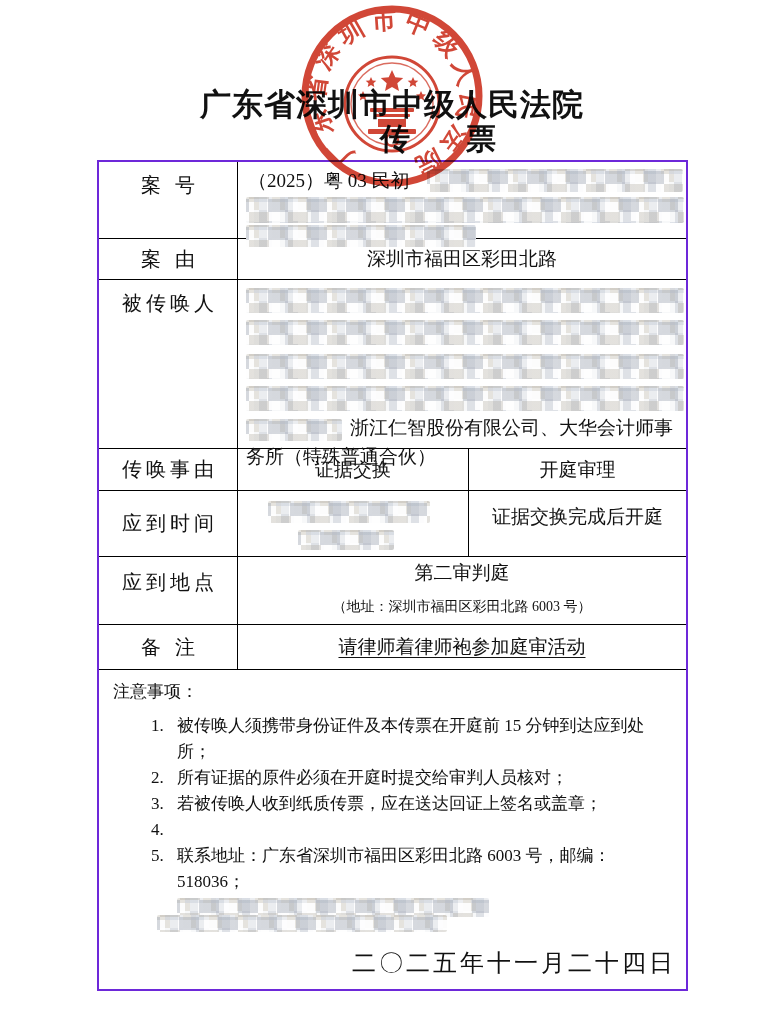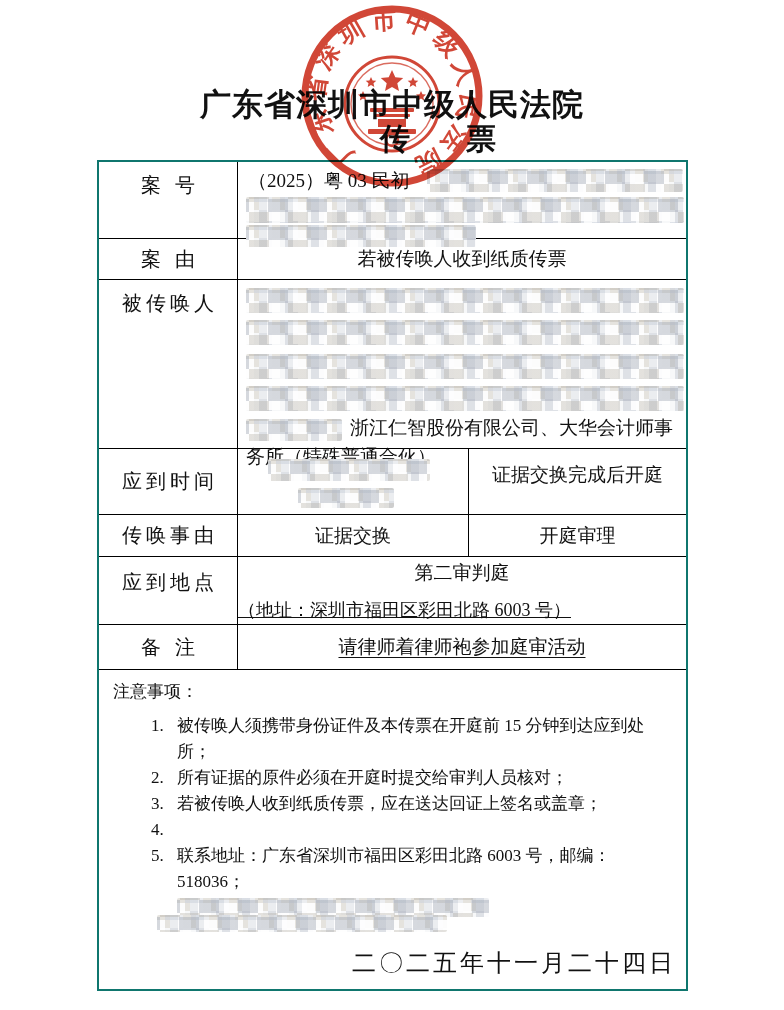--- a/index.html
+++ b/index.html
@@ -16,21 +16,21 @@
     position:absolute;left:0;top:119px;width:784px;text-align:center;
     font-size:30px;font-weight:bold;letter-spacing:56px;text-indent:56px;margin-left:46px;
   }
   .seal{
     position:absolute;left:300px;top:4px;width:184px;height:184px;
     mix-blend-mode:multiply;opacity:.92;z-index:5;pointer-events:none;
   }
   
   .doc-box{
     position:absolute;left:97px;top:160px;width:591px;height:831px;
-    border:2px solid #0f766e;box-sizing:border-box;font-size:19px;
+    border:2px solid #6d28d9;box-sizing:border-box;font-size:19px;
   }
   .row{display:flex;border-bottom:1px solid #000;box-sizing:border-box;}
   .lbl{
     width:139px;border-right:1px solid #000;box-sizing:border-box;
     display:flex;align-items:center;justify-content:center;flex-shrink:0;
     font-size:20px;
   }
   .sp2{letter-spacing:14px;text-indent:14px;}
   .sp4{letter-spacing:4px;text-indent:4px;}
   .val{flex:1;position:relative;box-sizing:border-box;}
@@ -49,21 +49,21 @@
       conic-gradient(#ebedf0 25%, #dee1e6 0 50%, #f7f8f9 0 75%, #e5e3de 0);
     background-size:39px 26px, 26px 39px, 26px 26px;
     background-position:3px 2px, 8px 5px, 0 0;
     border-radius:2px;
   }
   .pxa{position:absolute;}
   .caseline1{position:absolute;left:10px;top:6px;line-height:26px;}
   .summ-text{position:absolute;left:8px;top:133px;width:432px;line-height:29px;}
   .summ-px-inline{display:inline-block;width:96px;height:22px;vertical-align:middle;margin-right:8px;}
   .loc-line1{position:absolute;left:0;top:3px;width:100%;text-align:center;}
-  .loc-line2{position:absolute;left:0;top:41px;width:100%;font-size:18px;text-decoration:underline;}
+  .loc-line2{position:absolute;left:0;top:41px;width:100%;text-align:center;font-size:14px;}
   .remark{text-decoration:underline;text-underline-offset:4px;}
   
   .notes{position:relative;height:319px;padding:8px 12px;box-sizing:border-box;font-size:17px;}
   .notes-title{margin:2px 0 10px 2px;}
   .n-item{display:flex;line-height:26px;}
   .n-num{width:26px;text-align:left;margin-left:40px;flex-shrink:0;}
   .n-text{flex:1;}
   .n-red6{position:relative;height:42px;}
   .n-red6 .b1{position:absolute;left:66px;top:3px;width:312px;height:19px;}
   .n-red6 .b2{position:absolute;left:46px;top:20px;width:290px;height:17px;z-index:2;}
@@ -113,53 +113,53 @@
       <div class="val">
         <span class="caseline1">（2025）粤 03 民初</span>
         <span class="px pxa" style="left:189px;top:7px;width:256px;height:23px;"></span>
         <span class="px pxa" style="left:8px;top:35px;width:438px;height:26px;"></span>
         <span class="px pxa" style="left:8px;top:63px;width:230px;height:22px;"></span>
       </div>
     </div>
 
     <div class="row" style="height:41px;">
       <div class="lbl sp2">案由</div>
-      <div class="val val-center">若被传唤人收到纸质传票</div>
+      <div class="val val-center">深圳市福田区彩田北路</div>
     </div>
 
     <div class="row" style="height:169px;">
       <div class="lbl lbl-top sp4">被传唤人</div>
       <div class="val">
         <span class="px pxa" style="left:8px;top:8px;width:438px;height:25px;"></span>
         <span class="px pxa" style="left:8px;top:40px;width:438px;height:25px;"></span>
         <span class="px pxa" style="left:8px;top:74px;width:438px;height:25px;"></span>
         <span class="px pxa" style="left:8px;top:106px;width:438px;height:25px;"></span>
         <div class="summ-text"><span class="px summ-px-inline"></span><span>浙江仁智股份有限公司、大华会计师事务所（特殊普通合伙）</span></div>
       </div>
     </div>
 
+    <div class="row" style="height:42px;">
+      <div class="lbl sp4">传唤事由</div>
+      <div class="val subcol">
+        <div class="c1">证据交换</div>
+        <div class="c2" style="align-items:center;padding-top:0;">开庭审理</div>
+      </div>
+    </div>
+
     <div class="row" style="height:66px;">
       <div class="lbl sp4">应到时间</div>
       <div class="val subcol">
         <div class="c1">
           <span class="px pxa" style="left:30px;top:10px;width:162px;height:22px;"></span>
           <span class="px pxa" style="left:60px;top:39px;width:96px;height:20px;"></span>
         </div>
         <div class="c2">证据交换完成后开庭</div>
       </div>
     </div>
 
-    <div class="row" style="height:42px;">
-      <div class="lbl sp4">传唤事由</div>
-      <div class="val subcol">
-        <div class="c1">证据交换</div>
-        <div class="c2" style="align-items:center;padding-top:0;">开庭审理</div>
-      </div>
-    </div>
-
     <div class="row" style="height:68px;">
       <div class="lbl lbl-top sp4" style="padding-top:12px;">应到地点</div>
       <div class="val">
         <div class="loc-line1">第二审判庭</div>
         <div class="loc-line2">（地址：深圳市福田区彩田北路 6003 号）</div>
       </div>
     </div>
 
     <div class="row" style="height:45px;">
       <div class="lbl sp2">备注</div>

